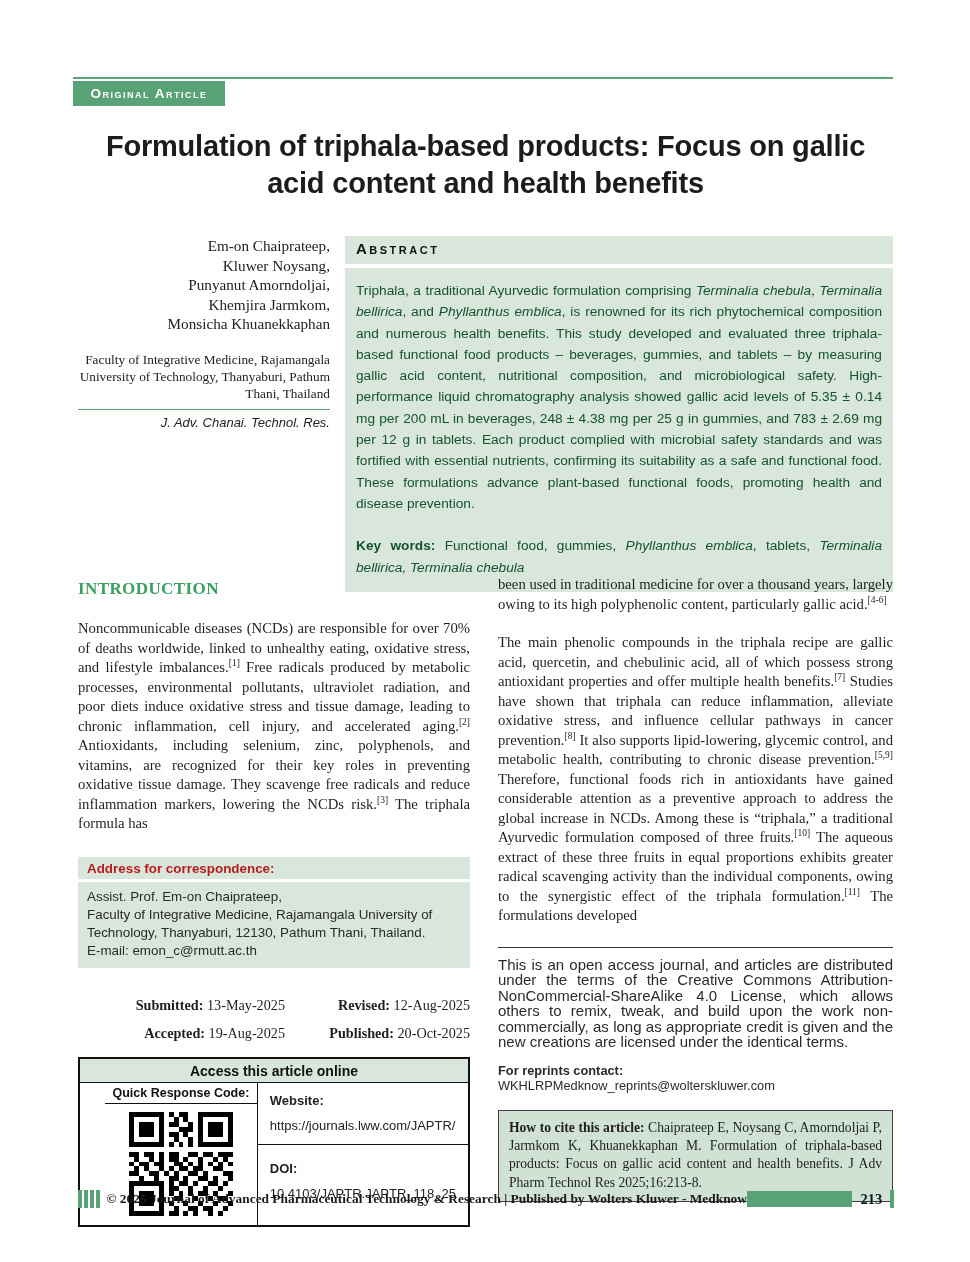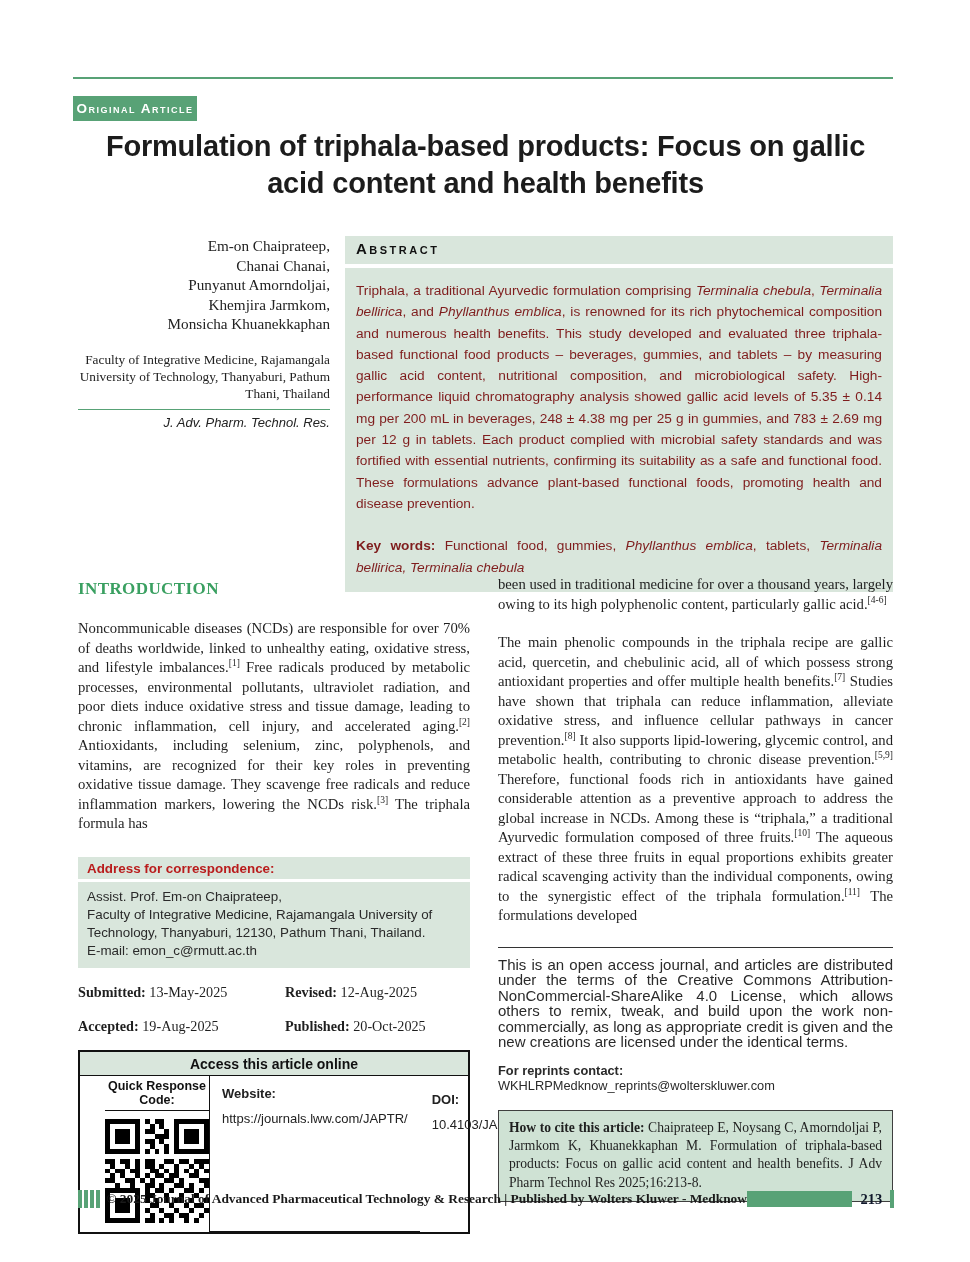--- a/index.html
+++ b/index.html
@@ -6,21 +6,21 @@
   html,body { background:#ffffff; }
   .page {
     position:relative; width:970px; height:1262px; background:#ffffff;
     font-family:"Liberation Serif", serif; color:#1f1f1f; overflow:hidden;
   }
   .content { position:absolute; left:78px; top:0; width:815px; }
 
   
   .top-rule { position:absolute; left:-5px; top:77px; width:820px; height:2px; background:#58a276; }
   .badge {
-    position:absolute; left:-5px; top:96px; width:124px; height:25px;
+    position:absolute; left:-5px; top:81px; width:152px; height:25px;
     background:#58a276; color:#ffffff; display:flex; align-items:center; justify-content:center;
     font-family:"Liberation Sans", sans-serif; font-weight:700; font-size:13.5px;
     font-variant:small-caps; letter-spacing:1.5px;
   }
   .title {
     position:absolute; left:0; top:128px; width:815px; text-align:center;
     font-family:"Liberation Sans", sans-serif; font-weight:700; font-size:29px;
     line-height:37px; color:#1c1c1c; letter-spacing:-0.2px;
   }
 
@@ -34,21 +34,21 @@
     font-family:"Liberation Sans", sans-serif; }
 
   .abstract-box { flex:1; }
   .abstract-head {
     background:#d9e6dc; padding:4px 11px 7px; font-family:"Liberation Sans", sans-serif;
     font-weight:700; font-size:15px; font-variant:small-caps; letter-spacing:2.5px; color:#111;
   }
   .abstract-body {
     margin-top:4px; background:#d9e6dc; padding:12px 11px 14px;
     font-family:"Liberation Sans", sans-serif; font-size:13.7px; line-height:21.3px;
-    color:#7f1d1d; text-align:justify;
+    color:#14532d; text-align:justify;
   }
   .abstract-keywords { margin-top:21px; }
   .abstract-keywords b { font-weight:700; }
 
   
   .main-row { position:absolute; left:0; top:575px; width:815px; display:flex; }
   .col-left { width:392px; margin-right:28px; }
   .col-right { width:395px; }
   .section-heading {
     font-weight:700; font-size:17px; letter-spacing:0.4px; color:#3aa061; margin:4px 0 20px;
@@ -62,40 +62,40 @@
   .corr-head {
     background:#d9e6dc; padding:4px 9px 3px; font-family:"Liberation Sans", sans-serif;
     font-weight:700; font-size:13.4px; color:#b91c1c;
   }
   .corr-body {
     margin-top:3px; background:#d9e6dc; padding:6px 9px 8px;
     font-family:"Liberation Sans", sans-serif; font-size:13.4px; line-height:18px; color:#2a2a2a;
   }
 
   
-  .dates { margin-top:14px; display:grid; grid-template-columns:207px auto; row-gap:14px; }
+  .dates { margin-top:27px; display:grid; grid-template-columns:207px auto; row-gap:8px;text-align:right; }
   .date-item { font-size:14.2px; line-height:20px; }
   .date-item b { font-weight:700; }
 
   
   .access-table { margin-top:14px; width:392px; border:2px solid #111; }
   .access-title {
     border-bottom:1.5px solid #111; background:#d9e6dc; text-align:center;
     font-family:"Liberation Sans", sans-serif; font-weight:700; font-size:14px;
     padding:4px 0 3px; color:#111;
   }
   .access-body { display:flex;padding-left:25px; }
   .access-qr-col { width:193px; border-right:1.5px solid #111; }
   .qr-label {
     border-bottom:1.5px solid #111; text-align:center; font-family:"Liberation Sans", sans-serif;
     font-weight:700; font-size:12.5px; padding:3px 0; color:#111;
   }
   .qr-wrap { display:flex; justify-content:center; align-items:center; padding:8px 0 9px; }
   .qr-svg { width:104px; height:104px; }
-  .access-info-col { flex:1; display:flex; flex-direction:row; }
+  .access-info-col { flex:1; display:flex; flex-direction:column; }
   .access-cell { padding:10px 12px; font-family:"Liberation Sans", sans-serif; color:#222; }
   .access-cell.website { border-bottom:1.5px solid #111; flex:0 0 62px; }
   .access-cell.doi { flex:1; padding-top:16px; }
   .access-cell .lbl { font-weight:700; font-size:13px; display:block; margin-bottom:8px; }
   .access-cell .val { font-size:13px; }
 
   
   .oa-rule { border:0; height:1px; background:#333; margin:21px 0 9px; }
   .oa-text {
     font-family:"Liberation Sans", sans-serif; font-size:15px; line-height:15.6px;
@@ -131,27 +131,27 @@
     <div class="top-rule"></div>
     <div class="badge">
       <span>Original Article</span>
     </div>
 
     <h1 class="title">Formulation of triphala-based products: Focus on gallic acid content and health benefits</h1>
 
     <div class="meta-row">
       <div class="author-col">
         <div class="author-line">Em-on Chaiprateep,</div>
-        <div class="author-line">Chanai Chanai,</div>
+        <div class="author-line">Kluwer Noysang,</div>
         <div class="author-line">Punyanut Amorndoljai,</div>
         <div class="author-line">Khemjira Jarmkom,</div>
         <div class="author-line">Monsicha Khuanekkaphan</div>
         <div class="affiliation">Faculty of Integrative Medicine, Rajamangala University of Technology, Thanyaburi, Pathum Thani, Thailand</div>
         <hr class="author-rule">
-        <div class="journal-abbrev">J. Adv. Pharm. Technol. Res.</div>
+        <div class="journal-abbrev">J. Adv. Chanai. Technol. Res.</div>
       </div>
 
       <div class="abstract-box">
         <div class="abstract-head">Abstract</div>
         <div class="abstract-body">
           <div>Triphala, a traditional Ayurvedic formulation comprising <i>Terminalia chebula</i>, <i>Terminalia bellirica</i>, and <i>Phyllanthus emblica</i>, is renowned for its rich phytochemical composition and numerous health benefits. This study developed and evaluated three triphala-based functional food products – beverages, gummies, and tablets – by measuring gallic acid content, nutritional composition, and microbiological safety. High-performance liquid chromatography analysis showed gallic acid levels of 5.35 ± 0.14 mg per 200 mL in beverages, 248 ± 4.38 mg per 25 g in gummies, and 783 ± 2.69 mg per 12 g in tablets. Each product complied with microbial safety standards and was fortified with essential nutrients, confirming its suitability as a safe and functional food. These formulations advance plant-based functional foods, promoting health and disease prevention.</div>
           <div class="abstract-keywords"><b>Key words:</b><span> Functional food, gummies, <i>Phyllanthus emblica</i>, tablets, <i>Terminalia bellirica, Terminalia chebula</i></span></div>
         </div>
       </div>
     </div>

